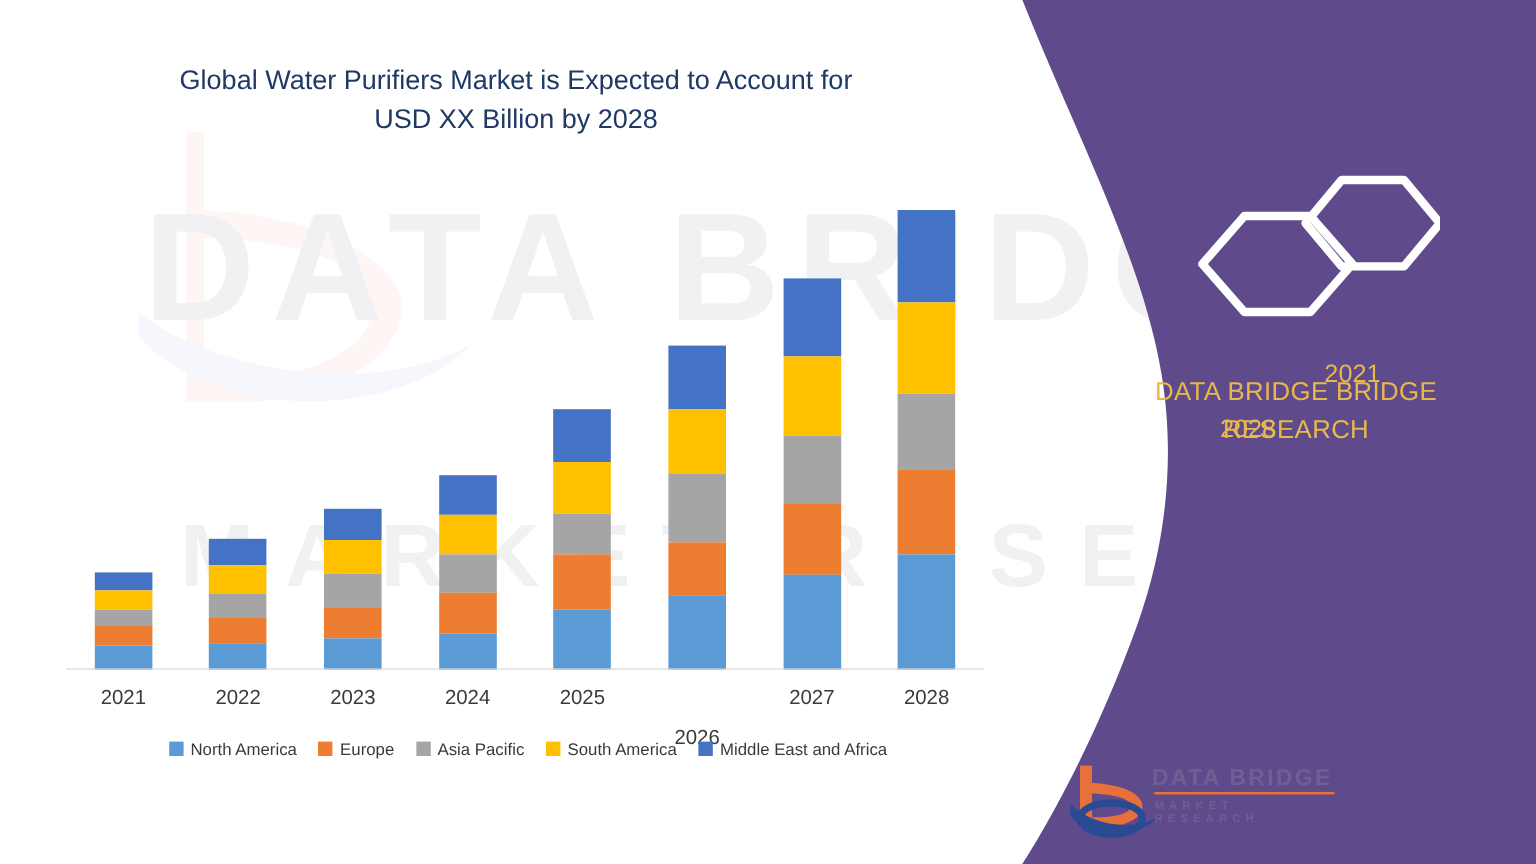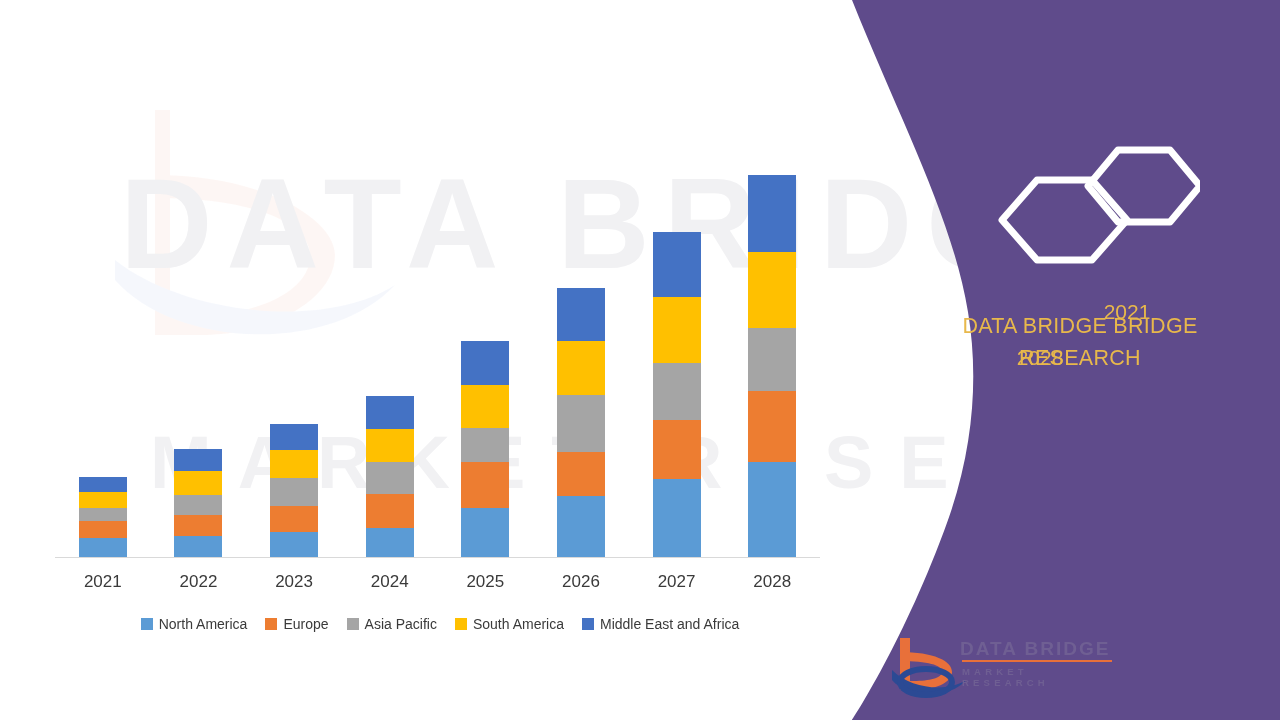--- a/index.html
+++ b/index.html
@@ -234,20 +234,22 @@
       <path d="M60 95 C170 95 240 140 240 175 C240 220 175 255 105 255 L60 255 L60 235 L105 235 C160 235 215 212 215 176 C215 143 160 118 60 118 Z" fill="#fdf0ec"></path>
       <path d="M20 180 C90 235 230 250 300 205 C235 275 80 268 20 200 Z" fill="#eef2fb"></path>
     </svg>
     <div class="wm-text wm-line1">DATA BRIDGE</div>
     <div class="wm-text wm-line2">MARKET RESEARCH</div>
   </div>
 
   <div class="chart-wrap">
 
     <div class="chart-title">
+      <div>Global Water Purifiers Market is Expected to Account for</div>
+      <div>USD XX Billion by 2028</div>
     </div>
 
     <div class="plot" id="plot">
         <div class="bar" style="left: 23.8125px;">
           <div class="seg" style="height: 14.28px; background: rgb(68, 114, 196);"></div>
           <div class="seg" style="height: 16.32px; background: rgb(255, 192, 0);"></div>
           <div class="seg" style="height: 13.464px; background: rgb(165, 165, 165);"></div>
           <div class="seg" style="height: 16.32px; background: rgb(237, 125, 49);"></div>
           <div class="seg" style="height: 20.4px; background: rgb(91, 155, 213);"></div>
         </div>
@@ -301,21 +303,21 @@
           <div class="seg" style="height: 96.288px; background: rgb(91, 155, 213);"></div>
         </div>
       </div>
     <div class="axis-line"></div>
     <div class="xlabels" id="xlabels">
         <div class="xlabel" style="left: -0.1875px;">2021</div>
         <div class="xlabel" style="left: 95.4375px;">2022</div>
         <div class="xlabel" style="left: 191.062px;">2023</div>
         <div class="xlabel" style="left: 286.688px;">2024</div>
         <div class="xlabel" style="left: 382.312px;">2025</div>
-        <div class="xlabel" style="left: 477.938px;">2026</div>
+        <div class="xlabel" style="left: 477.938px; margin-top: 33px;">2026</div>
         <div class="xlabel" style="left: 573.562px;">2027</div>
         <div class="xlabel" style="left: 669.188px;">2028</div>
       </div>
     <div class="legend" id="legend">
         <div class="legend-item">
           <span class="legend-swatch" style="background: rgb(91, 155, 213);"></span>
           <span class="legend-label">North America</span>
         </div>
         <div class="legend-item">
           <span class="legend-swatch" style="background: rgb(237, 125, 49);"></span>

